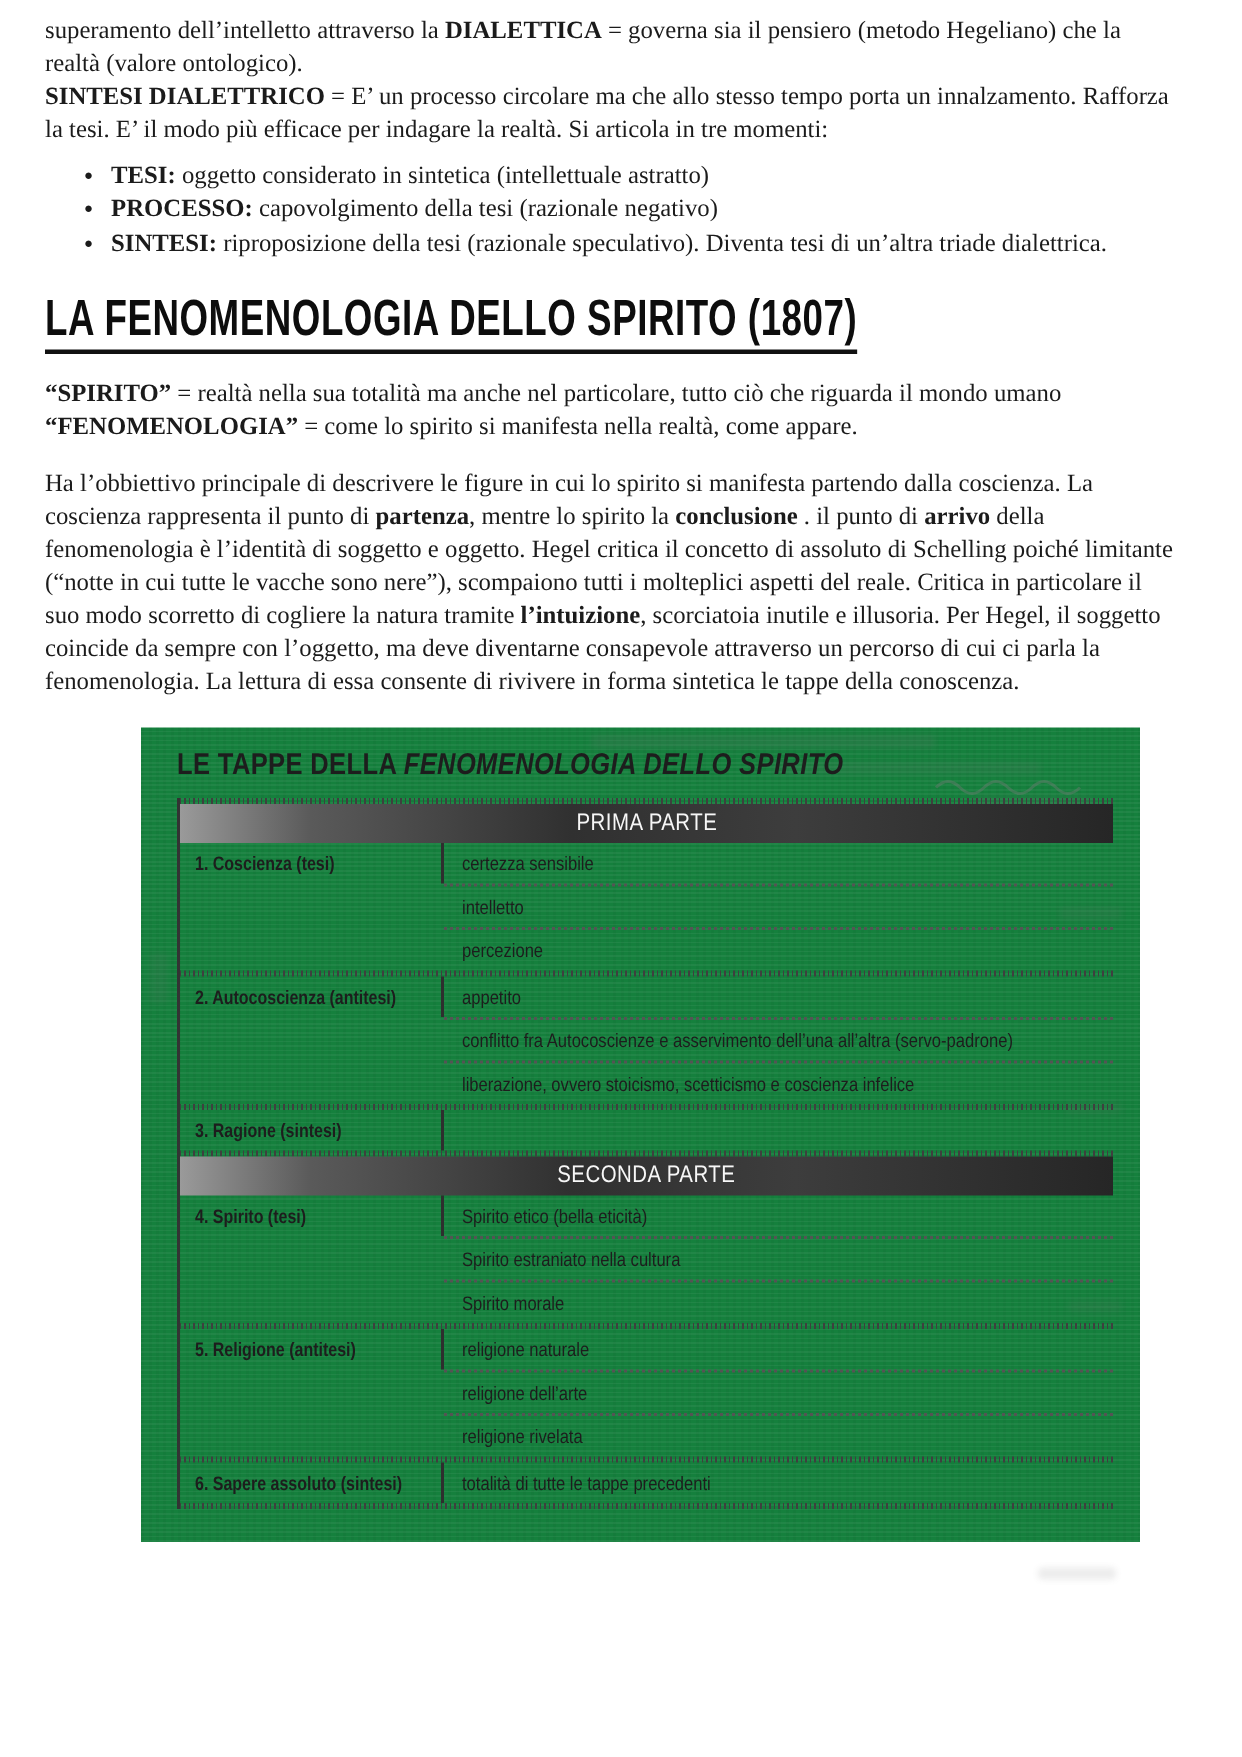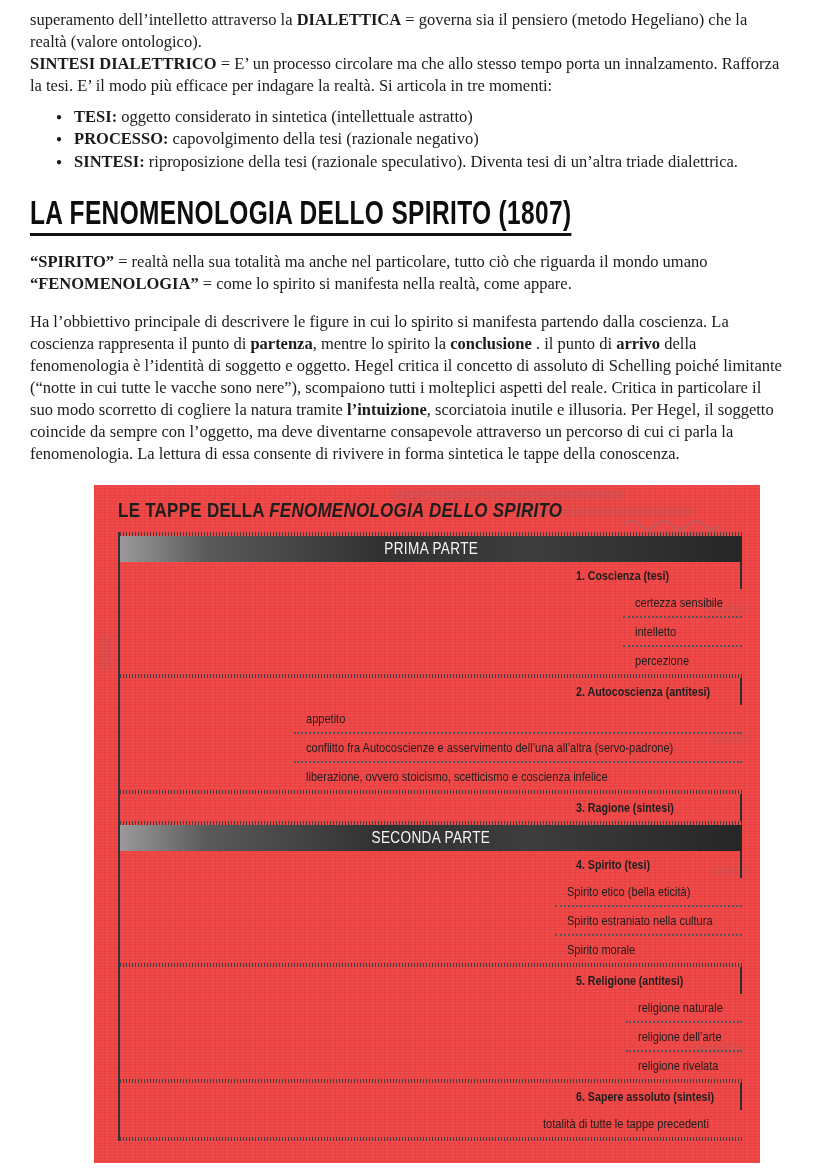--- a/index.html
+++ b/index.html
@@ -14,37 +14,37 @@
   ul.bullets li::before{content:"●";font-size:10px;vertical-align:2px;margin-right:12px;}
   h1.sect{margin:20px 0 15px 0;font-family:"Liberation Sans", sans-serif;font-weight:700;
     font-size:34px;letter-spacing:.5px;color:#0d0d0d;white-space:nowrap;}
   h1.sect .hstretch{display:inline-block;transform:scaleX(.72);transform-origin:0 50%;
     border-bottom:3px solid #111;padding-bottom:1px;}
   p.defs{margin-top:2px;}
   p.para3{margin-top:16px;}
 
   
   .scan{position:relative;margin:20px 0 0 64px;width:666px;box-sizing:border-box;
-    background:#ef4444;padding:12px 18px 22px 24px;font-family:"Liberation Sans", sans-serif;color:#1d1d1d;}
+    background:#15803d;padding:12px 18px 22px 24px;font-family:"Liberation Sans", sans-serif;color:#1d1d1d;}
   .scan::before{content:"";position:absolute;inset:0;pointer-events:none;
     background:
       repeating-linear-gradient(0deg, rgba(255,255,255,.05) 0 1px, rgba(0,0,0,0) 1px 3px),
       repeating-linear-gradient(90deg, rgba(0,0,0,.03) 0 2px, rgba(0,0,0,0) 2px 5px);}
   .smudge{position:absolute;background:#6f6f6f;filter:blur(2px);border-radius:3px;pointer-events:none;}
   .squiggle{position:absolute;pointer-events:none;opacity:.38;}
 
   .cond{display:inline-block;transform:scaleX(.85);transform-origin:0 50%;white-space:nowrap;}
   .ttitle{position:relative;font-size:20px;font-weight:700;letter-spacing:.3px;margin:2px 0 10px 0;}
   .ttitle i{font-style:italic;}
   .ttable{position:relative;border-left:2px solid #333;}
   .thead{background:linear-gradient(90deg,#9a9a9a 0%,#5a5a5a 14%,#303030 42%,#3d3d3d 66%,#262626 100%);
     color:#f7f7f7;font-weight:400;font-size:16px;text-align:center;padding:4px 0;letter-spacing:.4px;}
   .thead .cond{transform-origin:50% 50%;}
   .zip{height:4px;background:repeating-linear-gradient(90deg,#3f3f3f 0 1px, rgba(0,0,0,0) 1px 3px);}
-  .tgroup{display:flex;align-items:flex-end;flex-direction:column;}
+  .tgroup{display:flex;align-items:flex-start;}
   .tlabel{width:176px;box-sizing:border-box;padding:6px 4px 6px 10px;border-right:2px solid #2e2e2e;
     font-weight:700;font-size:13px;}
   .tlabel .cond{transform:scaleX(.82);}
   .tcells{flex:1;display:flex;flex-direction:column;min-width:0;}
   .tcell{padding:6px 4px 6px 12px;font-size:13px;}
   .tcell + .tcell{border-top:2px dotted #545454;}
 </style>
 </head>
 <body>
 

